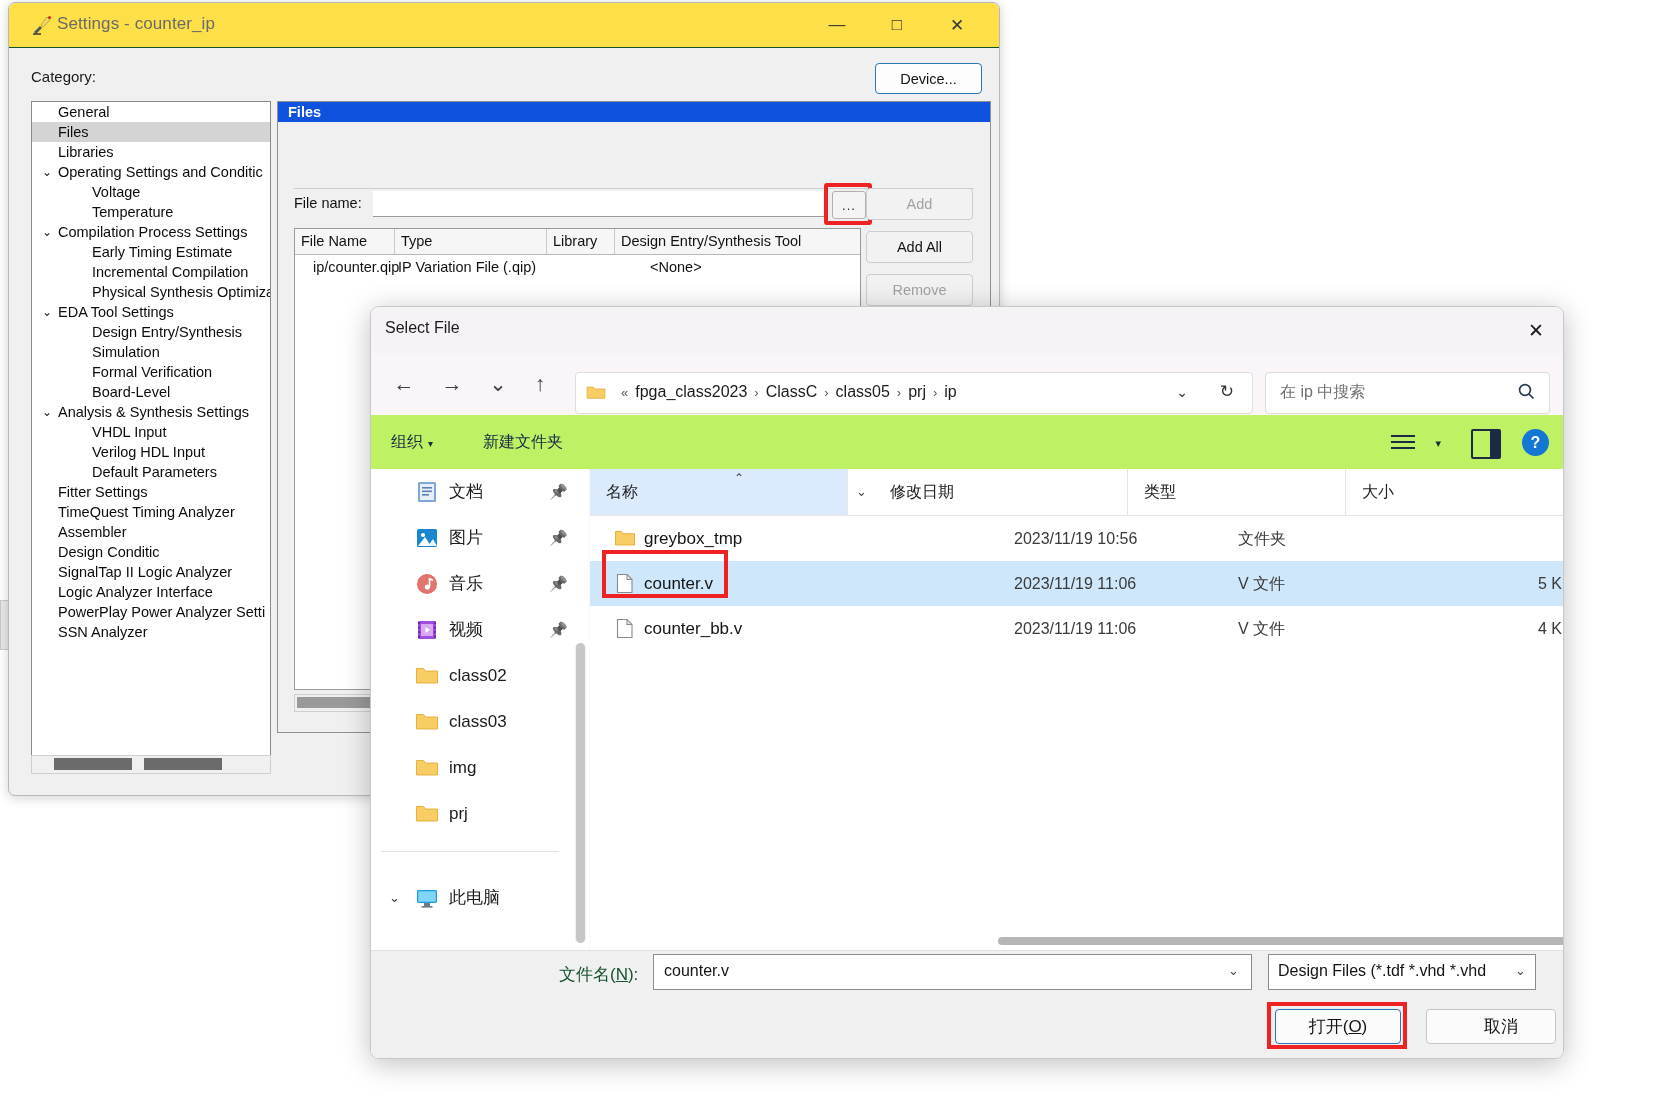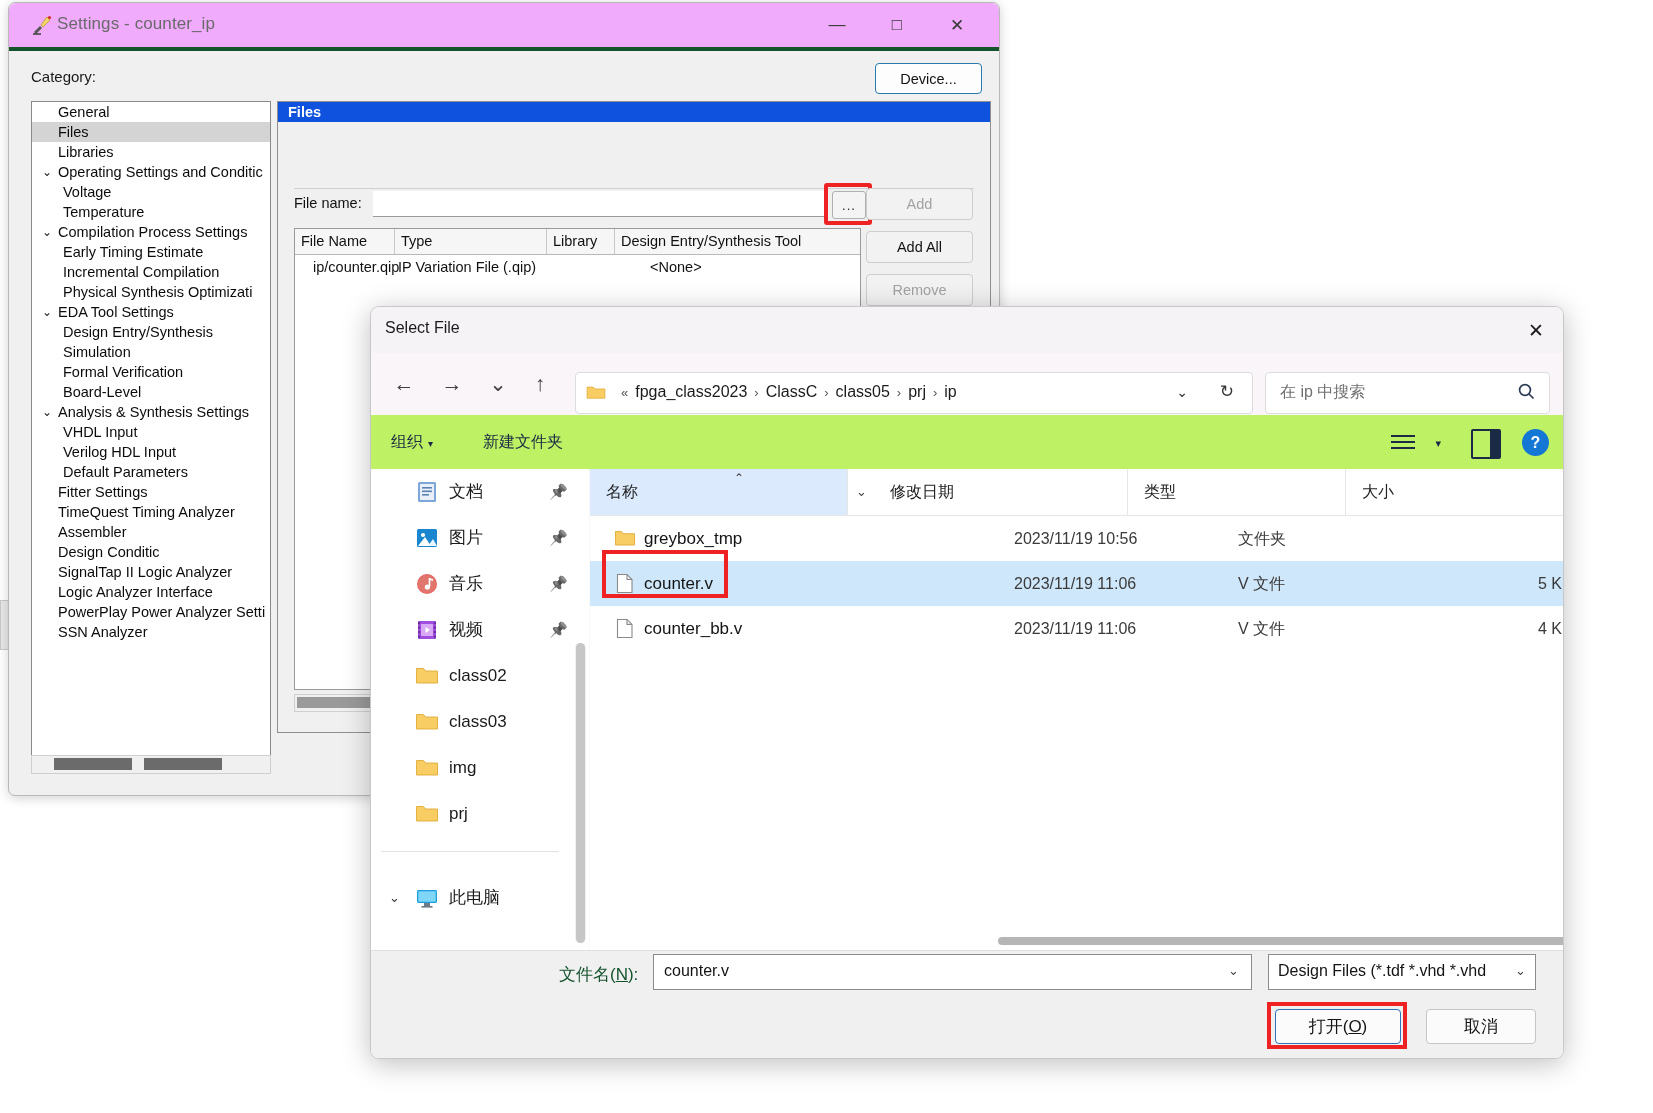--- a/index.html
+++ b/index.html
@@ -13,21 +13,21 @@
 
   
   .settings-window{
     position:absolute; left:8px; top:2px; width:990px; height:792px;
     background:#f0f0f0; border:1px solid #b9b9b9; border-radius:7px;
     box-shadow:0 2px 12px rgba(0,0,0,.18);
     overflow:hidden;
   }
   .sw-titlebar{
     position:absolute; left:0; top:0; width:100%; height:44px;
-    background:#f0abfc; border-bottom:4px solid #14532d;
+    background:#fde047; border-bottom:1px solid #14532d;
     border-top-left-radius:7px; border-top-right-radius:7px;
   }
   .sw-title-icon{
     position:absolute; left:22px; top:11px; width:22px; height:22px;
   }
   .sw-title-text{
     position:absolute; left:48px; top:11px;
     font-size:17px; color:#6a6a6a; letter-spacing:.1px;
   }
   .sw-btn{
@@ -53,21 +53,21 @@
     position:relative; height:20px; line-height:20px;
     font-size:14.5px; color:#0c0c0c; white-space:nowrap;
   }
   .tree-row.sel{ background:#d4d4d4; }
   .tree-row .chev{
     position:absolute; left:8px; top:0; width:14px; text-align:center;
     font-size:12px; color:#202020;
   }
   .tree-row .txt{ position:absolute; top:0; }
   .lvl0 .txt{ left:26px; }
-  .lvl1 .txt{ left:31px;text-align:center; }
+  .lvl1 .txt{ left:60px;text-align:center; }
 
   .cat-hscroll{
     position:absolute; left:22px; top:752px; width:238px; height:17px;
     background:#f0f0f0; border:1px solid #cfcfcf;
   }
   .cat-hscroll .thumb1{ position:absolute; left:22px; top:2px; width:78px; height:12px; background:#6b6b6b;}
   .cat-hscroll .thumb2{ position:absolute; left:112px; top:2px; width:78px; height:12px; background:#6b6b6b;}
 
   
   .files-group{
@@ -269,21 +269,21 @@
     border:4px solid #ee2222; box-sizing:border-box;
   }
   .btn-open{
     position:absolute; left:904px; top:58px; width:124px; height:33px;
     background:#fbfbfb; border:1px solid #2e72b8; border-radius:4px;
     font-size:17px; color:#141414; display:flex; align-items:center; justify-content:center;
   }
   .btn-cancel{
     position:absolute; left:1055px; top:58px; width:108px; height:33px;
     background:#fbfbfb; border:1px solid #c6c6c6; border-radius:4px;
-    font-size:17px; color:#141414; display:flex; align-items:center; justify-content:center;
+    font-size:17px; color:#141414; display:flex; align-items:center; justify-content:center;padding-left:20px;
   }
   .underline{ text-decoration:underline;}
   .folder-svg{ display:block; }
 </style>
 </head>
 <body>
 
 <div id="root">
 
   <div class="left-strip"></div>

